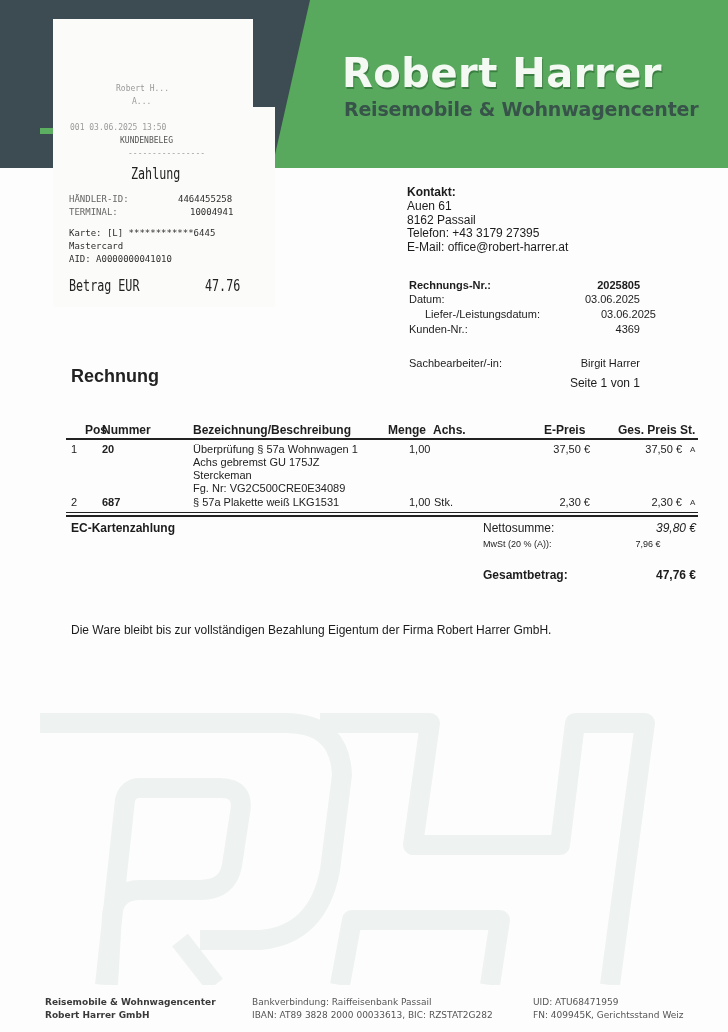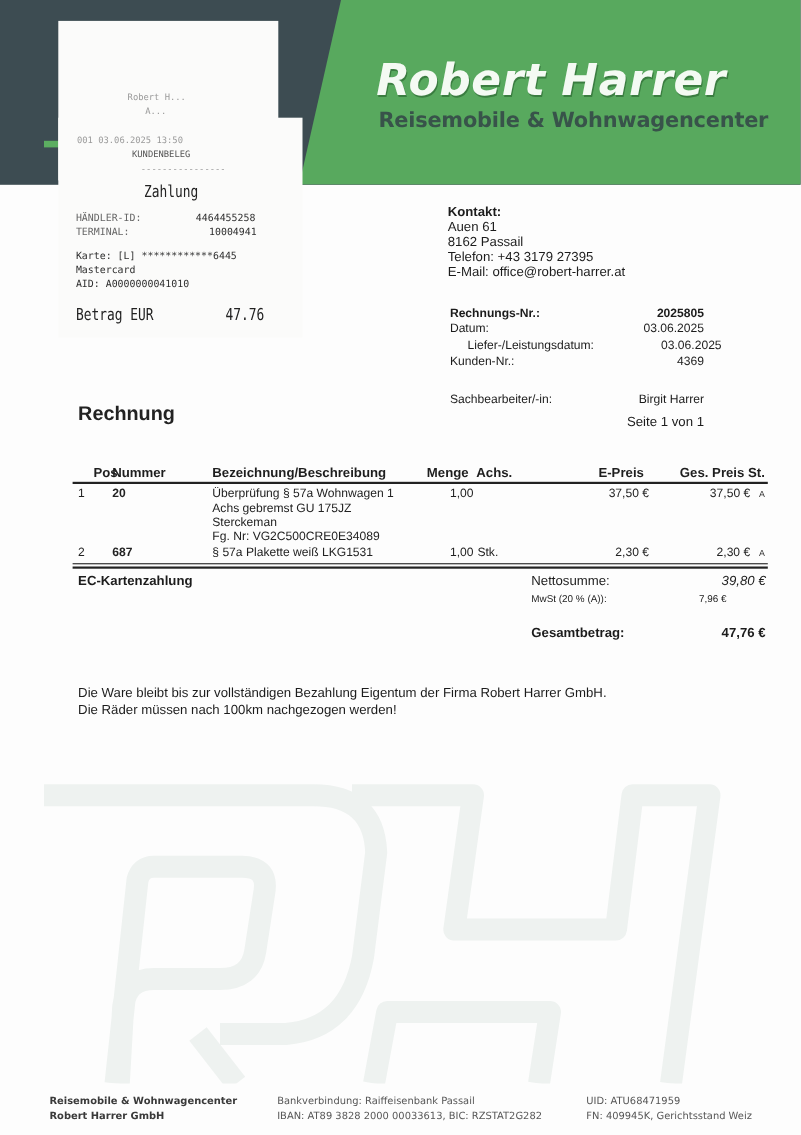--- a/index.html
+++ b/index.html
@@ -4,21 +4,21 @@
 <style>
   * { box-sizing: border-box; margin: 0; padding: 0; }
   html, body { width: 728px; height: 1032px; background: #fdfdfd; overflow: hidden; }
   body { position: relative; font-family: "Liberation Sans", sans-serif; color: #1c1c1c; }
 
   
   .hdr-dark { position: absolute; left: 0; top: 0; width: 728px; height: 168px; background: #3d4c52; }
   .hdr-green { position: absolute; left: 0; top: 0; width: 728px; height: 168px; background: #58a95e;
                clip-path: polygon(310px 0, 728px 0, 728px 168px, 272px 168px); }
   .hdr-accent { position: absolute; left: 40px; top: 128px; width: 24px; height: 6px; background: #5cae61; }
-  .brand-name { position: absolute; left: 342px; top: 50px; font-size: 40px; font-style: italic; font-weight: bold;
+  .brand-name { position: absolute; left: 342px; top: 50px; font-size: 40px; font-weight: bold;
                 color: #f4faf3; letter-spacing: 0.5px; text-shadow: 1px 2px 0 #3a7d40; font-family: "DejaVu Sans", sans-serif; }
   .brand-sub { position: absolute; left: 344px; top: 98px; font-size: 19px; color: #38534a; font-family: "DejaVu Sans", sans-serif; font-weight: bold; letter-spacing: -0.2px; }
 
   
   .receipt { position: absolute; left: 53px; top: 19px; width: 200px; height: 145px; background: #fbfbfa; }
   .receipt-lower { position: absolute; left: 53px; top: 107px; width: 222px; height: 200px; background: #fbfbfa; }
   .rc { position: absolute; font-family: "DejaVu Sans Mono", monospace; color: #2e2e2e; white-space: pre; }
   .rc.faint { color: #9a9a9a; font-size: 8px; }
   .rc.small { font-size: 9px; }
   .rc.big { font-family: "DejaVu Sans Mono", monospace; font-size: 15px; transform: scaleX(0.78); transform-origin: left top; color: #222; }
@@ -151,21 +151,20 @@
 <div class="sumrow bold" style="left:71px;top:521px;">EC-Kartenzahlung</div>
 <div class="sumrow" style="left:483px;top:521px;">Nettosumme:</div>
 <div class="sumrow" style="left:600px;width:96px;text-align:right;top:521px;font-style:italic;">39,80 €</div>
 <div class="sumrow" style="left:483px;top:539px;font-size:9px;">MwSt (20 % (A)):</div>
 <div class="sumrow" style="left:600px;width:96px;text-align:center;top:539px;font-size:9px;">7,96 €</div>
 <div class="sumrow bold" style="left:483px;top:568px;">Gesamtbetrag:</div>
 <div class="sumrow bold" style="left:600px;width:96px;text-align:right;top:568px;">47,76 €</div>
 
 <div class="note">
   <div>Die Ware bleibt bis zur vollständigen Bezahlung Eigentum der Firma Robert Harrer GmbH.</div>
-  <div>Die Räder müssen nach 100km nachgezogen werden!</div>
 </div>
 
 <svg class="wm" viewBox="0 0 680 290">
   <g fill="none" stroke="#eef2f0" stroke-width="20" stroke-linejoin="round">
     <path d="M0 28 H245 Q300 28 302 80 L290 175 Q278 240 220 245 H160"></path>
     <path d="M65 290 L85 105 Q88 93 100 93 H180 Q205 93 200 118 L192 170 Q188 195 160 195 H100 Q75 195 72 220 L68 290"></path>
     <path d="M140 245 L175 290"></path>
     <path d="M280 28 H390 L373 150 H520 L535 28 H605 L570 290"></path>
     <path d="M300 290 L312 225 H460 L450 290"></path>
   </g>

